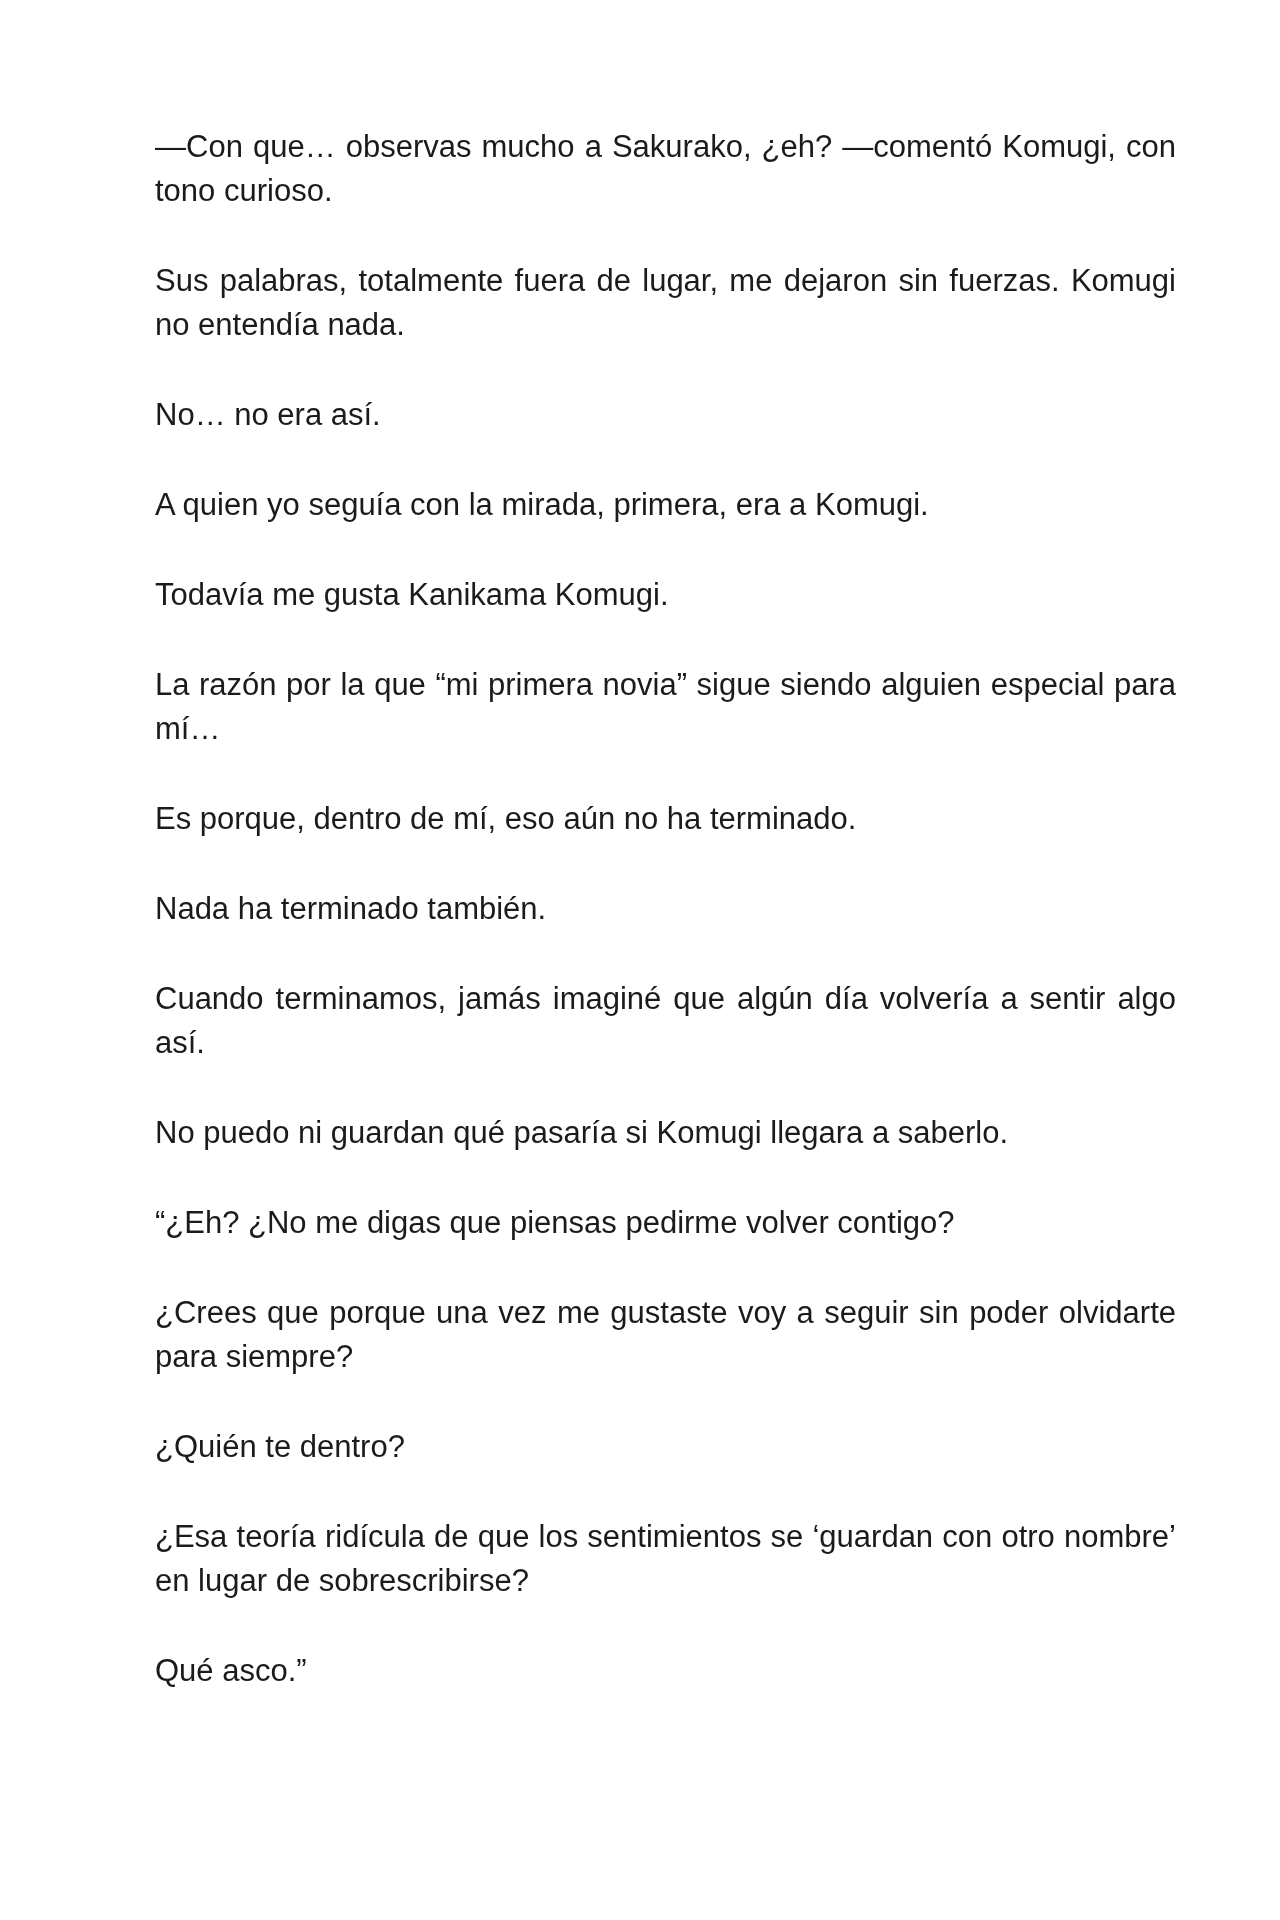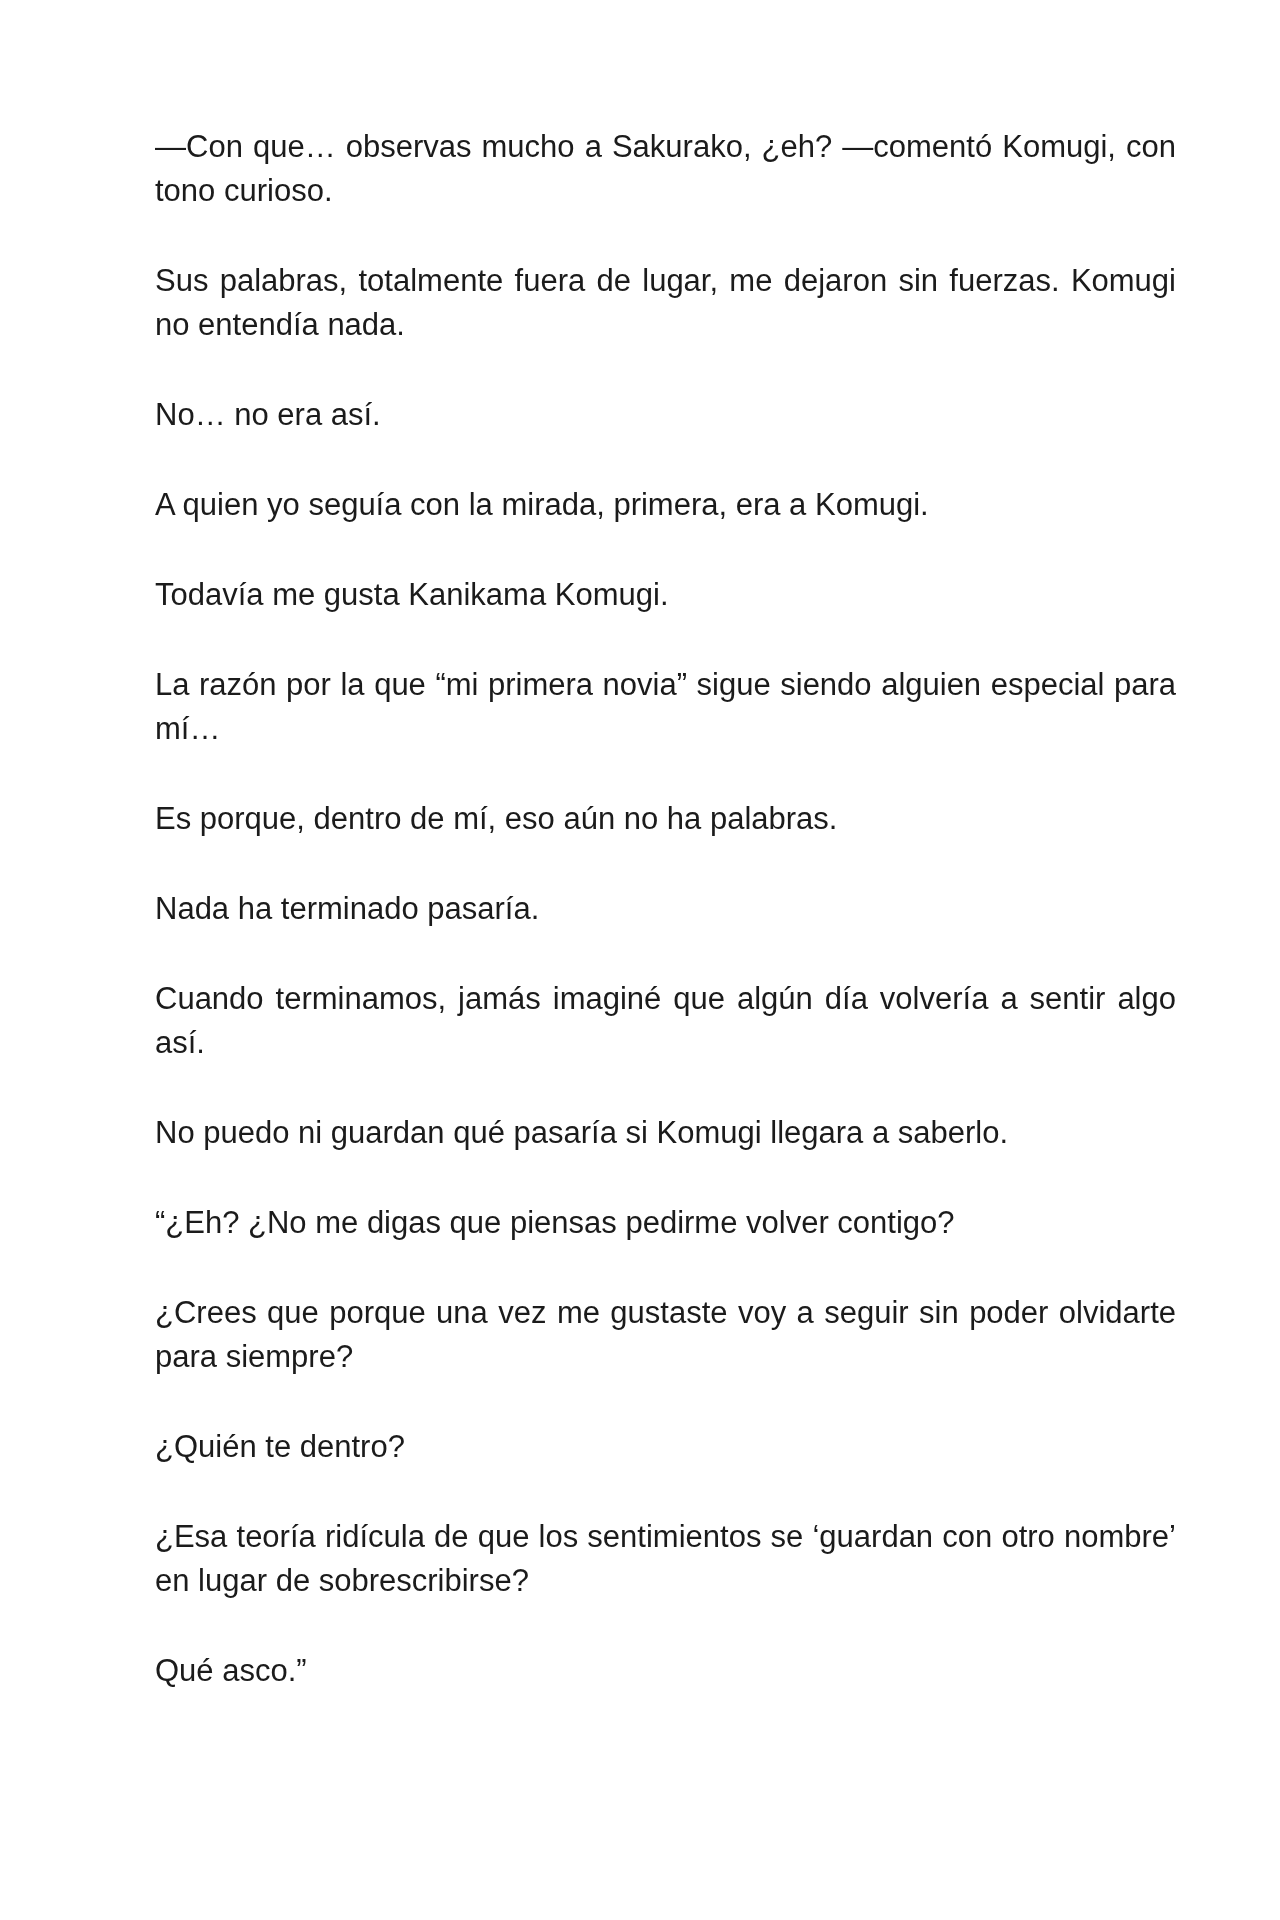--- a/index.html
+++ b/index.html
@@ -35,22 +35,22 @@
 </head>
 <body>
 
 <div class="page">
   <p class="para">—Con que… observas mucho a Sakurako, ¿eh? —comentó Komugi, con tono curioso.</p>
   <p class="para">Sus palabras, totalmente fuera de lugar, me dejaron sin fuerzas. Komugi no entendía nada.</p>
   <p class="para">No… no era así.</p>
   <p class="para">A quien yo seguía con la mirada, primera, era a Komugi.</p>
   <p class="para">Todavía me gusta Kanikama Komugi.</p>
   <p class="para">La razón por la que “mi primera novia” sigue siendo alguien especial para mí…</p>
-  <p class="para">Es porque, dentro de mí, eso aún no ha palabras.</p>
-  <p class="para">Nada ha terminado pasaría.</p>
+  <p class="para">Es porque, dentro de mí, eso aún no ha terminado.</p>
+  <p class="para">Nada ha terminado también.</p>
   <p class="para">Cuando terminamos, jamás imaginé que algún día volvería a sentir algo así.</p>
   <p class="para">No puedo ni guardan qué pasaría si Komugi llegara a saberlo.</p>
   <p class="para italic">“¿Eh? ¿No me digas que piensas pedirme volver contigo?</p>
   <p class="para italic">¿Crees que porque una vez me gustaste voy a seguir sin poder olvidarte para siempre?</p>
   <p class="para italic">¿Quién te dentro?</p>
   <p class="para italic">¿Esa teoría ridícula de que los sentimientos se ‘guardan con otro nombre’ en lugar de sobrescribirse?</p>
   <p class="para italic">Qué asco.”</p>
 </div>
 
 </body></html>

